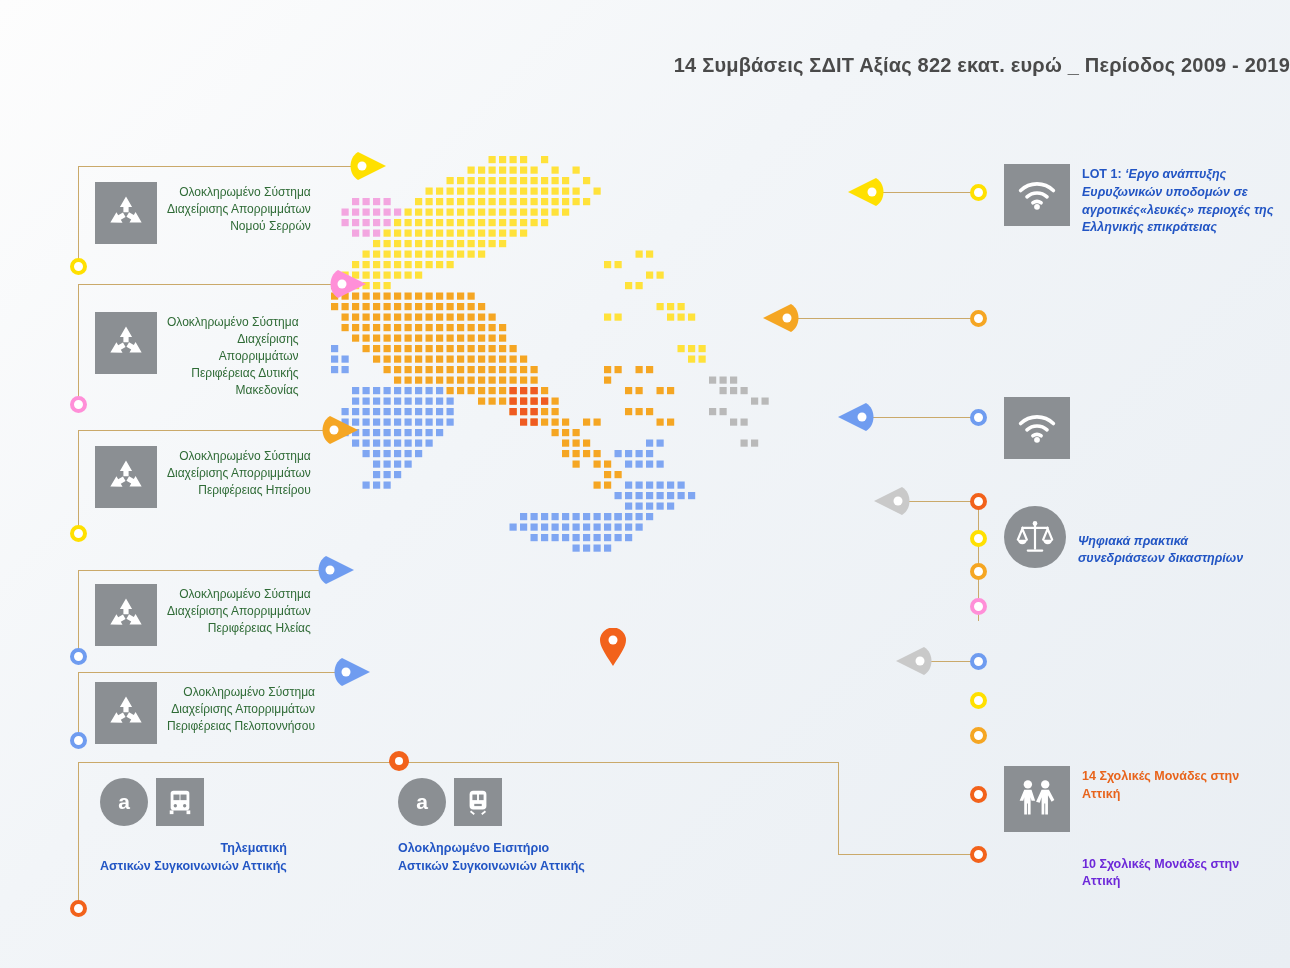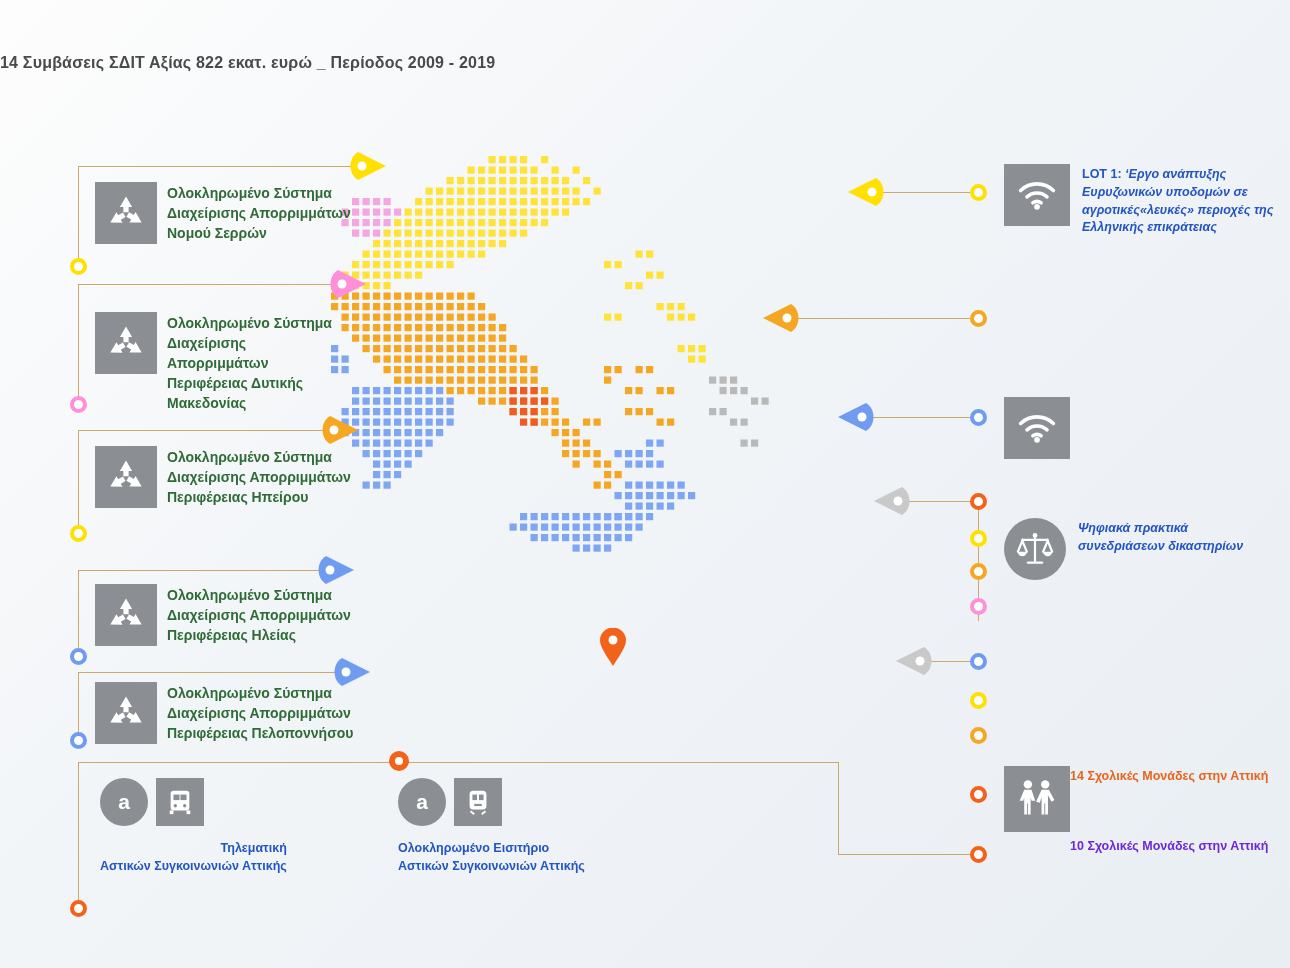--- a/index.html
+++ b/index.html
@@ -7,22 +7,22 @@
     width:1290px;height:968px;
     background:linear-gradient(135deg,#fdfdfd 0%,#f2f5f8 40%,#e9eef3 100%);
     font-family:"Liberation Sans",sans-serif;
     overflow:hidden;position:relative;
   }
   #stage{position:absolute;inset:0;}
   .abs{position:absolute;}
 
   
   #title{
-    left:0;top:54px;width:1290px;text-align:left;
-    font-size:16px;font-weight:bold;color:#4a4a4a;letter-spacing:.2px;
+    left:0;top:54px;width:1290px;text-align:right;
+    font-size:20px;font-weight:bold;color:#4a4a4a;letter-spacing:.2px;
   }
 
   
   #map{left:300px;top:130px;width:700px;height:780px;}
   #map svg{display:block;}
 
   
   .line{background:#caa96a;position:absolute;}
   .line.h{height:1px;}
   .line.v{width:1px;}
@@ -30,22 +30,23 @@
   
   .dot{border-radius:50%;box-sizing:border-box;background:#fff;}
 
   
   .card{display:flex;align-items:flex-start;gap:10px;}
   .badge{
     width:62px;height:62px;background:#8b8f93;flex:0 0 62px;
     display:flex;align-items:center;justify-content:center;
   }
   .card-text{
-    font-size:14px;font-weight:bold;line-height:1.42;color:#2f6b36;
+    font-size:12px;font-weight:normal;line-height:1.42;color:#2f6b36;
     padding-top:2px;
+    text-align:right;
   }
 
   
   .ritem{display:flex;align-items:flex-start;gap:12px;}
   .rbadge{
     width:66px;height:62px;background:#8b8f93;flex:0 0 66px;
     display:flex;align-items:center;justify-content:center;
   }
   .rbadge.circle{border-radius:50%;width:62px;flex:0 0 62px;}
   .rtext{font-size:12.5px;line-height:1.42;font-weight:bold;font-style:italic;color:#2255c4;padding-top:2px;}
@@ -868,40 +869,40 @@
           <g fill="none" stroke="#ffffff" stroke-width="4" stroke-linecap="round">
         <path d="M4 12 A26 26 0 0 1 40 12"></path>
             <path d="M11 19 A16.5 16.5 0 0 1 33 19"></path>
             <path d="M17.5 25.5 A8 8 0 0 1 26.5 25.5"></path>
       </g>
           <circle cx="22" cy="30" r="3.2" fill="#ffffff"></circle>
         </svg>
     </div>
   </div>
 
-  <div class="abs ritem" style="left:1004px;top:518px;width:250px;">
+  <div class="abs ritem" style="left:1004px;top:506px;width:250px;align-items:flex-end;">
     <div class="rbadge circle">
       <svg width="40" height="38" viewBox="0 0 44 42">
           <g stroke="#ffffff" stroke-width="2.4" fill="none" stroke-linecap="round">
         <path d="M22 6 V34"></path>
             <path d="M8 11 H36"></path>
             <path d="M14 36 H30"></path>
         <path d="M3 24 L8 12 L13 24"></path>
             <path d="M31 24 L36 12 L41 24"></path>
       </g>
       <path d="M3 24 A5 5 0 0 0 13 24 Z" fill="#ffffff"></path>
       <path d="M31 24 A5 5 0 0 0 41 24 Z" fill="#ffffff"></path>
       <circle cx="22" cy="6" r="2.6" fill="#ffffff"></circle>
         </svg>
     </div>
     <div class="rtext"><span>Ψηφιακά πρακτικά συνεδριάσεων δικαστηρίων</span></div>
   </div>
 
 
-  <div class="abs" style="left:1004px;top:766px;width:270px;display:flex;gap:0;align-items:flex-start;">
+  <div class="abs" style="left:1004px;top:766px;width:270px;display:flex;gap:12px;align-items:flex-start;">
     <div class="rbadge" style="height:66px;">
       <svg width="46" height="42" viewBox="0 0 50 46">
           <g fill="#ffffff">
         <circle cx="15" cy="7" r="4.6"></circle>
         <path d="M11 13 h8 l4 12 h-4 l-1 -4 v19 h-3 v-12 h-1 v12 h-3 v-19 l-1 4 h-4 z"></path>
         <circle cx="34" cy="7" r="4.6"></circle>
         <path d="M30 13 h8 l6 11 l-3 2 l-4 -7 v21 h-3 v-12 h-1 v12 h-3 v-19 l-2 6 l-4 -1 z"></path>
       </g>
         </svg>
     </div>

